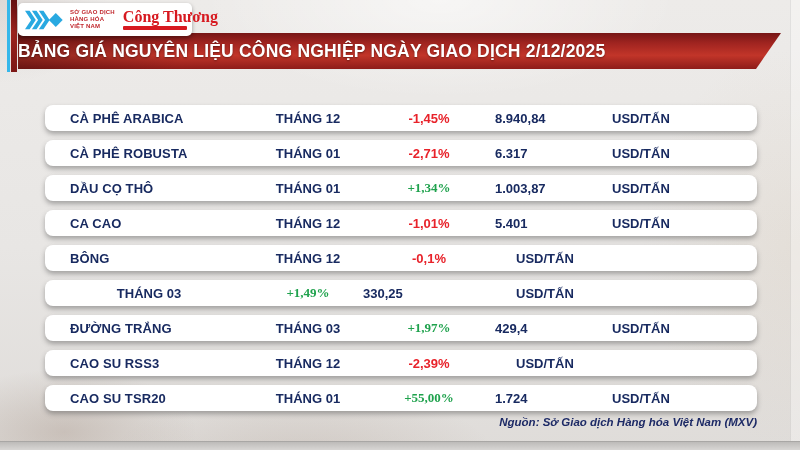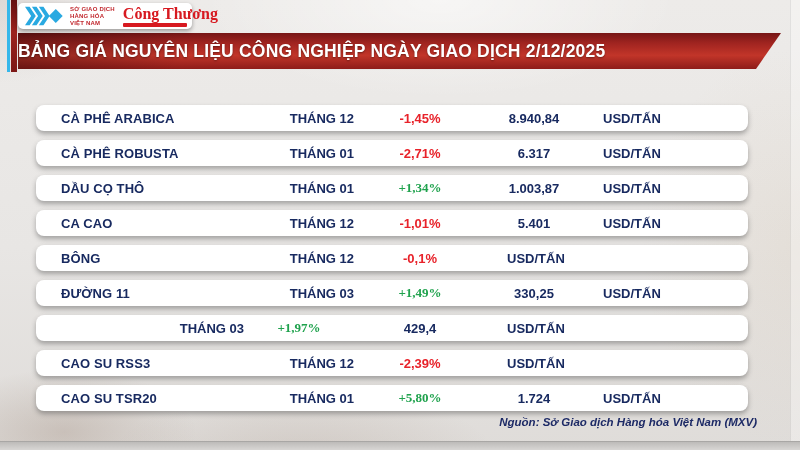--- a/index.html
+++ b/index.html
@@ -13,21 +13,21 @@
       radial-gradient(ellipse 340px 140px at 55% 0%, rgba(255,255,255,.55), transparent 70%),
       radial-gradient(ellipse 160px 120px at 0% 0%, rgba(90,60,50,.10), transparent 70%),
       linear-gradient(180deg,#edebe9 0%,#e8e6e4 55%,#dfdcd9 100%);
   }
   
   .bar-cyan{position:absolute;left:7px;top:0;width:3px;height:72px;background:#36b7ea;}
   .bar-maroon{position:absolute;left:11px;top:0;width:6px;height:72px;
     background:linear-gradient(180deg,#641010,#9c241e 45%,#7c1715);}
   
   .logo-box{
-    position:absolute;left:18px;top:3px;width:174px;height:26px;background:#fff;
+    position:absolute;left:18px;top:3px;width:174px;height:33px;background:#fff;
     border-radius:5px;box-shadow:0 2px 4px rgba(0,0,0,.35);
     display:flex;align-items:center;gap:5px;padding:0 7px;box-sizing:border-box;z-index:3;
   }
   .mxv-mark{flex:0 0 auto;display:block;}
   .mxv-text{display:flex;flex-direction:column;justify-content:center;}
   .mxv-text span{
     font-size:6px;line-height:7px;font-weight:bold;color:#c1272d;letter-spacing:.2px;white-space:nowrap;
   }
   .ct-block{margin-left:3px;display:flex;flex-direction:column;align-items:flex-start;}
   .ct-name{
@@ -44,34 +44,34 @@
       linear-gradient(180deg,#771616 0%,#a02420 28%,#c23529 62%,#8e1c19 100%);
     display:flex;align-items:center;justify-content:flex-start;
   }
   .banner-shadow{position:absolute;left:18px;top:66px;width:740px;height:5px;
     background:radial-gradient(ellipse 50% 100% at 50% 0, rgba(0,0,0,.25), transparent 80%);}
   .banner .title{
     color:#fff;font-weight:bold;font-size:17.5px;letter-spacing:.2px;
     text-shadow:0 1px 2px rgba(0,0,0,.4);white-space:nowrap;
   }
   
-  .rows{position:absolute;left:36px;top:105px;width:712px;}
+  .rows{position:absolute;left:45px;top:105px;width:712px;}
   .row{
     height:26px;margin-bottom:9px;background:#fff;border-radius:8px;
     box-shadow:0 3px 5px rgba(80,80,80,.45);
     display:grid;grid-template-columns:208px 110px 132px 96px auto;
     align-items:center;box-sizing:border-box;
     font-weight:bold;font-size:13px;color:var(--navy,#182a60);
   }
   .row .c-name{padding-left:25px;white-space:nowrap;letter-spacing:.1px;}
-  .row .c-month{text-align:right;}
+  .row .c-month{text-align:center;}
   .row .c-change{text-align:center;}
   .row .c-change.up{color:var(--up,#1fa24d);font-family:Liberation Serif, serif;}
   .row .c-change.down{color:var(--down,#e8222a);}
-  .row .c-price{text-align:center;}
+  .row .c-price{text-align:left;}
   .row .c-unit{padding-left:21px;white-space:nowrap;}
   
   .source{
     position:absolute;top:416px;right:43px;
     font-size:11.5px;font-style:italic;font-weight:bold;color:#1d2a66;white-space:nowrap;
   }
   .bottom-strip{
     position:absolute;left:0;right:0;bottom:0;height:8px;
     background:linear-gradient(180deg,#bdbbb9,#d8d6d4);border-top:1px solid #a9a7a5;
   }
@@ -147,45 +147,45 @@
   </div>
 
   <div class="row">
     <span class="c-name">BÔNG</span>
     <span class="c-month">THÁNG 12</span>
     <span class="c-change down">-0,1%</span>
     <span class="c-unit">USD/TẤN</span>
   </div>
 
   <div class="row">
-    <span class="c-name">ĐƯỜNG 11</span>
     <span class="c-month">THÁNG 03</span>
     <span class="c-change up">+1,49%</span>
     <span class="c-price">330,25</span>
     <span class="c-unit">USD/TẤN</span>
   </div>
 
   <div class="row">
+    <span class="c-name">ĐƯỜNG TRẮNG</span>
     <span class="c-month">THÁNG 03</span>
     <span class="c-change up">+1,97%</span>
     <span class="c-price">429,4</span>
     <span class="c-unit">USD/TẤN</span>
   </div>
 
   <div class="row">
     <span class="c-name">CAO SU RSS3</span>
     <span class="c-month">THÁNG 12</span>
     <span class="c-change down">-2,39%</span>
     <span class="c-unit">USD/TẤN</span>
   </div>
 
   <div class="row">
     <span class="c-name">CAO SU TSR20</span>
     <span class="c-month">THÁNG 01</span>
-    <span class="c-change up">+5,80%</span>
+    <span class="c-change up">+55,00%</span>
     <span class="c-price">1.724</span>
     <span class="c-unit">USD/TẤN</span>
   </div>
 </div>
 
   <div class="source">Nguồn: Sở Giao dịch Hàng hóa Việt Nam (MXV)</div>
 
   <div class="right-edge"></div>
   <div class="bottom-strip"></div>
 </div>

